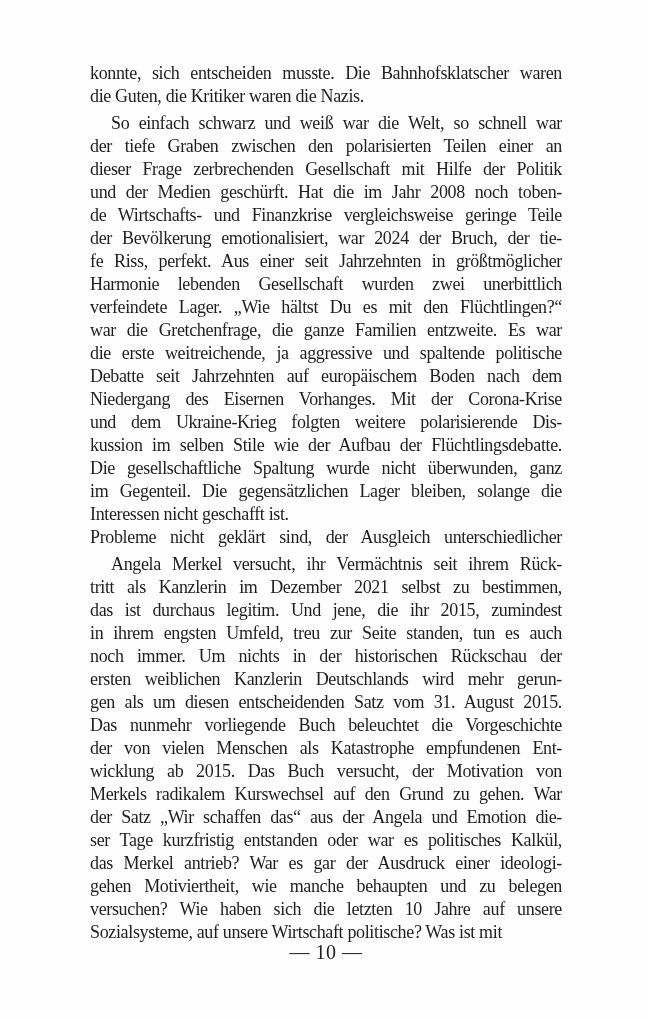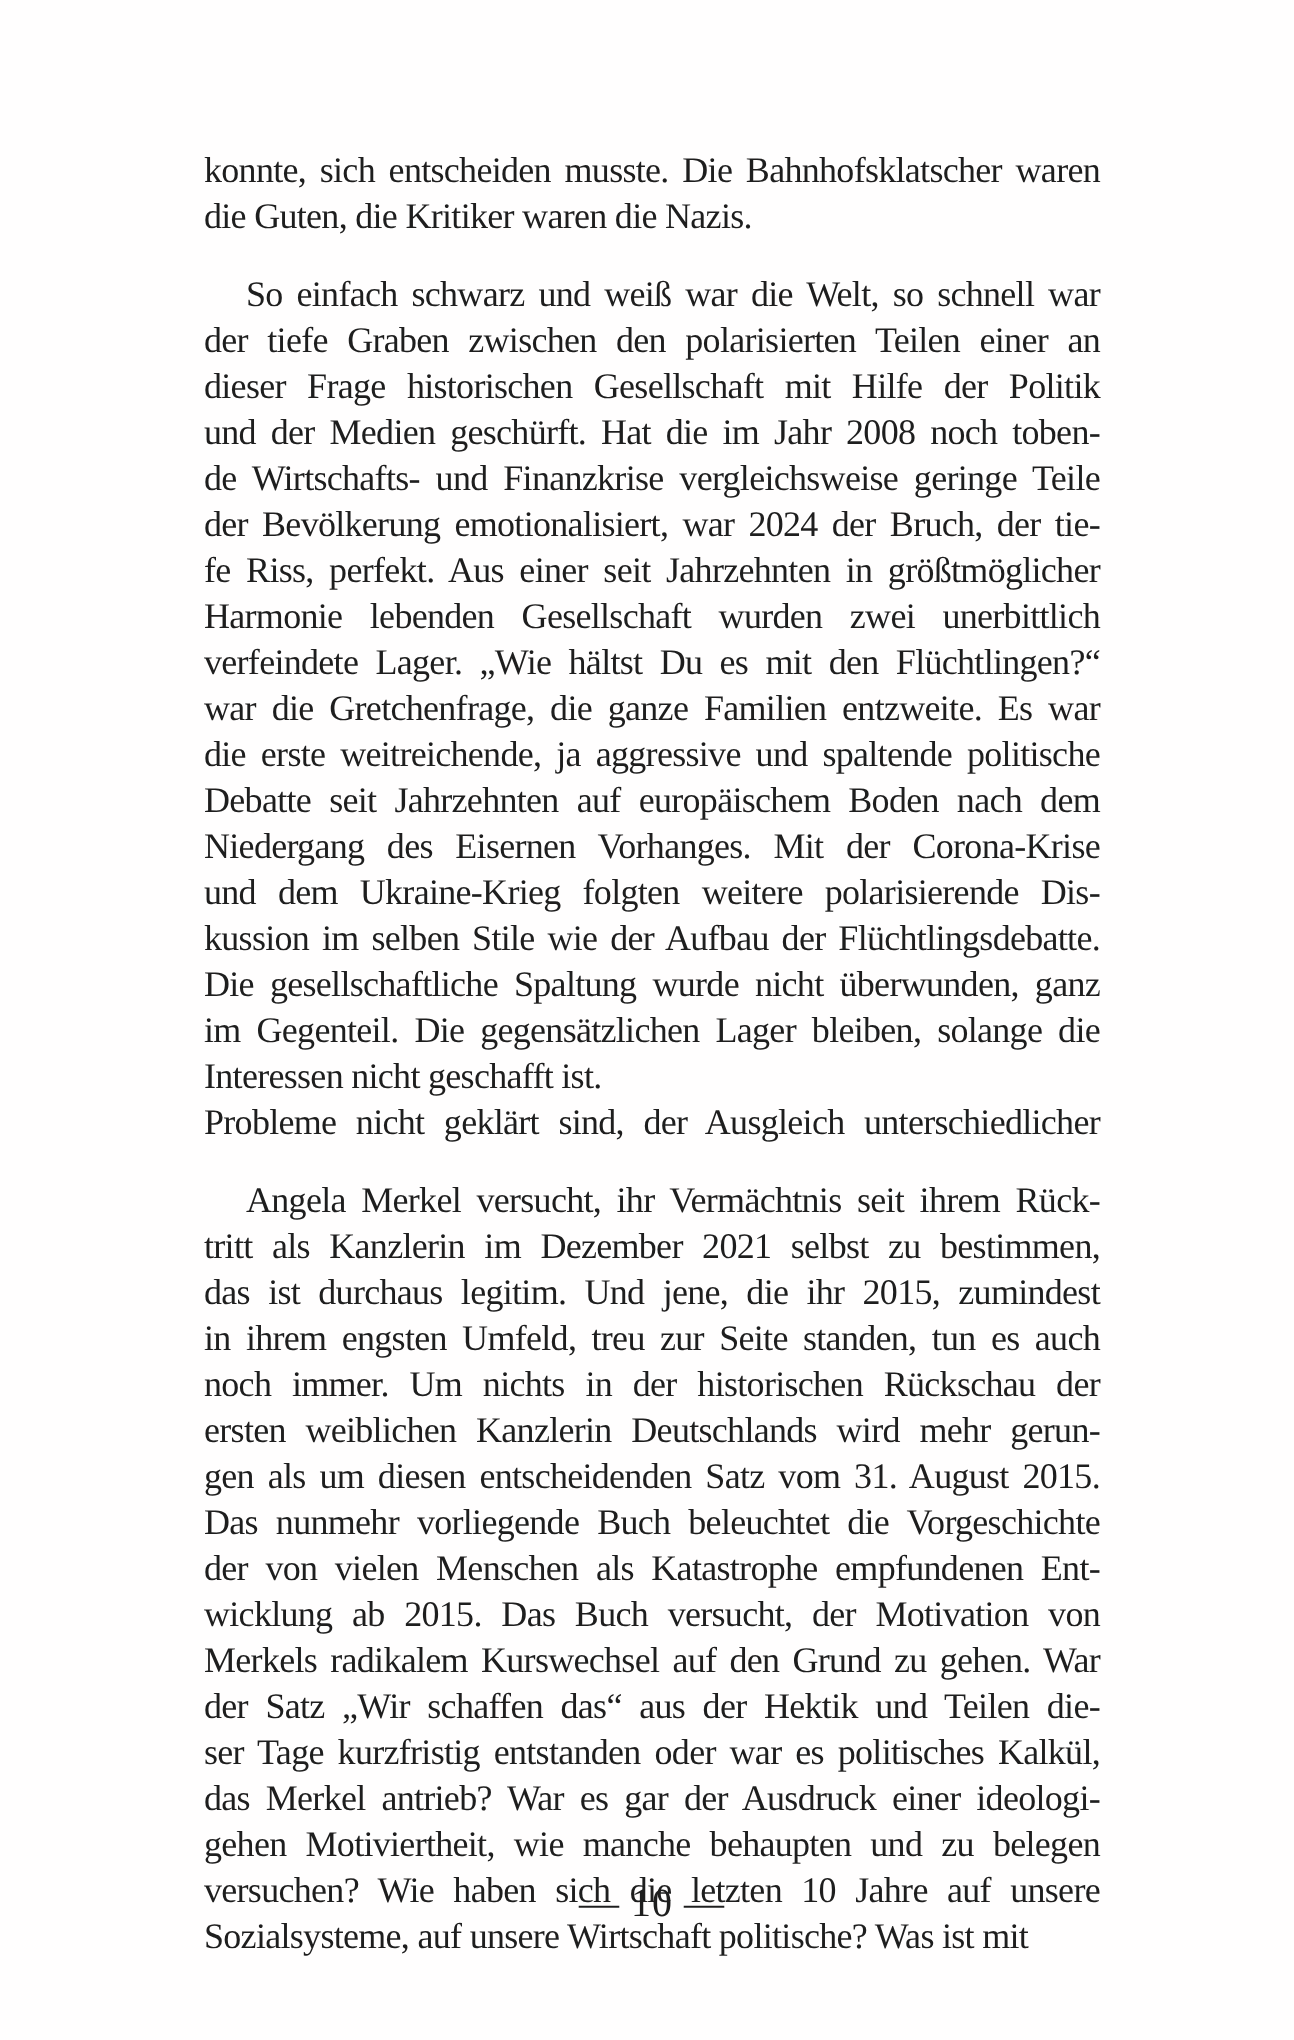--- a/index.html
+++ b/index.html
@@ -24,21 +24,21 @@
     left: 86px;
     top: 58px;
     width: 480px;
     color: #1e1e1e;
     font-size: 18px;
     line-height: 23px;
     letter-spacing: -0.35px;
     text-rendering: optimizeLegibility;
   }
   .para {
-    margin: 16px;
+    margin: 4px;
     padding: 0;
   }
   .line {
     text-align: justify;
     text-align-last: justify;
     white-space: normal;
     height: 23px;
     overflow: visible;
   }
   .line.indent {
@@ -64,21 +64,21 @@
 
 <div class="book-page" style="background: rgb(255, 254, 254);">
   <div class="text-block" id="text-block" style="color: rgb(30, 30, 30);">
       <div class="para">
         <div class="line">konnte, sich entscheiden musste. Die Bahnhofsklatscher waren</div>
         <div class="line last">die Guten, die Kritiker waren die Nazis.</div>
       </div>
       <div class="para">
         <div class="line indent">So einfach schwarz und weiß war die Welt, so schnell war</div>
         <div class="line">der tiefe Graben zwischen den polarisierten Teilen einer an</div>
-        <div class="line">dieser Frage historischen Gesellschaft mit Hilfe der Politik</div>
+        <div class="line">dieser Frage zerbrechenden Gesellschaft mit Hilfe der Politik</div>
         <div class="line">und der Medien geschürft. Hat die im Jahr 2008 noch toben-</div>
         <div class="line">de Wirtschafts- und Finanzkrise vergleichsweise geringe Teile</div>
         <div class="line">der Bevölkerung emotionalisiert, war 2024 der Bruch, der tie-</div>
         <div class="line">fe Riss, perfekt. Aus einer seit Jahrzehnten in größtmöglicher</div>
         <div class="line">Harmonie lebenden Gesellschaft wurden zwei unerbittlich</div>
         <div class="line">verfeindete Lager. „Wie hältst Du es mit den Flüchtlingen?“</div>
         <div class="line">war die Gretchenfrage, die ganze Familien entzweite. Es war</div>
         <div class="line">die erste weitreichende, ja aggressive und spaltende politische</div>
         <div class="line">Debatte seit Jahrzehnten auf europäischem Boden nach dem</div>
         <div class="line">Niedergang des Eisernen Vorhanges. Mit der Corona-Krise</div>
@@ -94,21 +94,21 @@
         <div class="line">tritt als Kanzlerin im Dezember 2021 selbst zu bestimmen,</div>
         <div class="line">das ist durchaus legitim. Und jene, die ihr 2015, zumindest</div>
         <div class="line">in ihrem engsten Umfeld, treu zur Seite standen, tun es auch</div>
         <div class="line">noch immer. Um nichts in der historischen Rückschau der</div>
         <div class="line">ersten weiblichen Kanzlerin Deutschlands wird mehr gerun-</div>
         <div class="line">gen als um diesen entscheidenden Satz vom 31. August 2015.</div>
         <div class="line">Das nunmehr vorliegende Buch beleuchtet die Vorgeschichte</div>
         <div class="line">der von vielen Menschen als Katastrophe empfundenen Ent-</div>
         <div class="line">wicklung ab 2015. Das Buch versucht, der Motivation von</div>
         <div class="line">Merkels radikalem Kurswechsel auf den Grund zu gehen. War</div>
-        <div class="line">der Satz „Wir schaffen das“ aus der Hektik und Teilen die-</div>
+        <div class="line">der Satz „Wir schaffen das“ aus der Angela und Emotion die-</div>
         <div class="line">ser Tage kurzfristig entstanden oder war es politisches Kalkül,</div>
         <div class="line">das Merkel antrieb? War es gar der Ausdruck einer ideologi-</div>
         <div class="line">gehen Motiviertheit, wie manche behaupten und zu belegen</div>
         <div class="line">versuchen? Wie haben sich die letzten 10 Jahre auf unsere</div>
         <div class="line last">Sozialsysteme, auf unsere Wirtschaft politische? Was ist mit</div>
       </div>
     </div>
   <div class="page-footer">— 10 —</div>
 </div>
 

